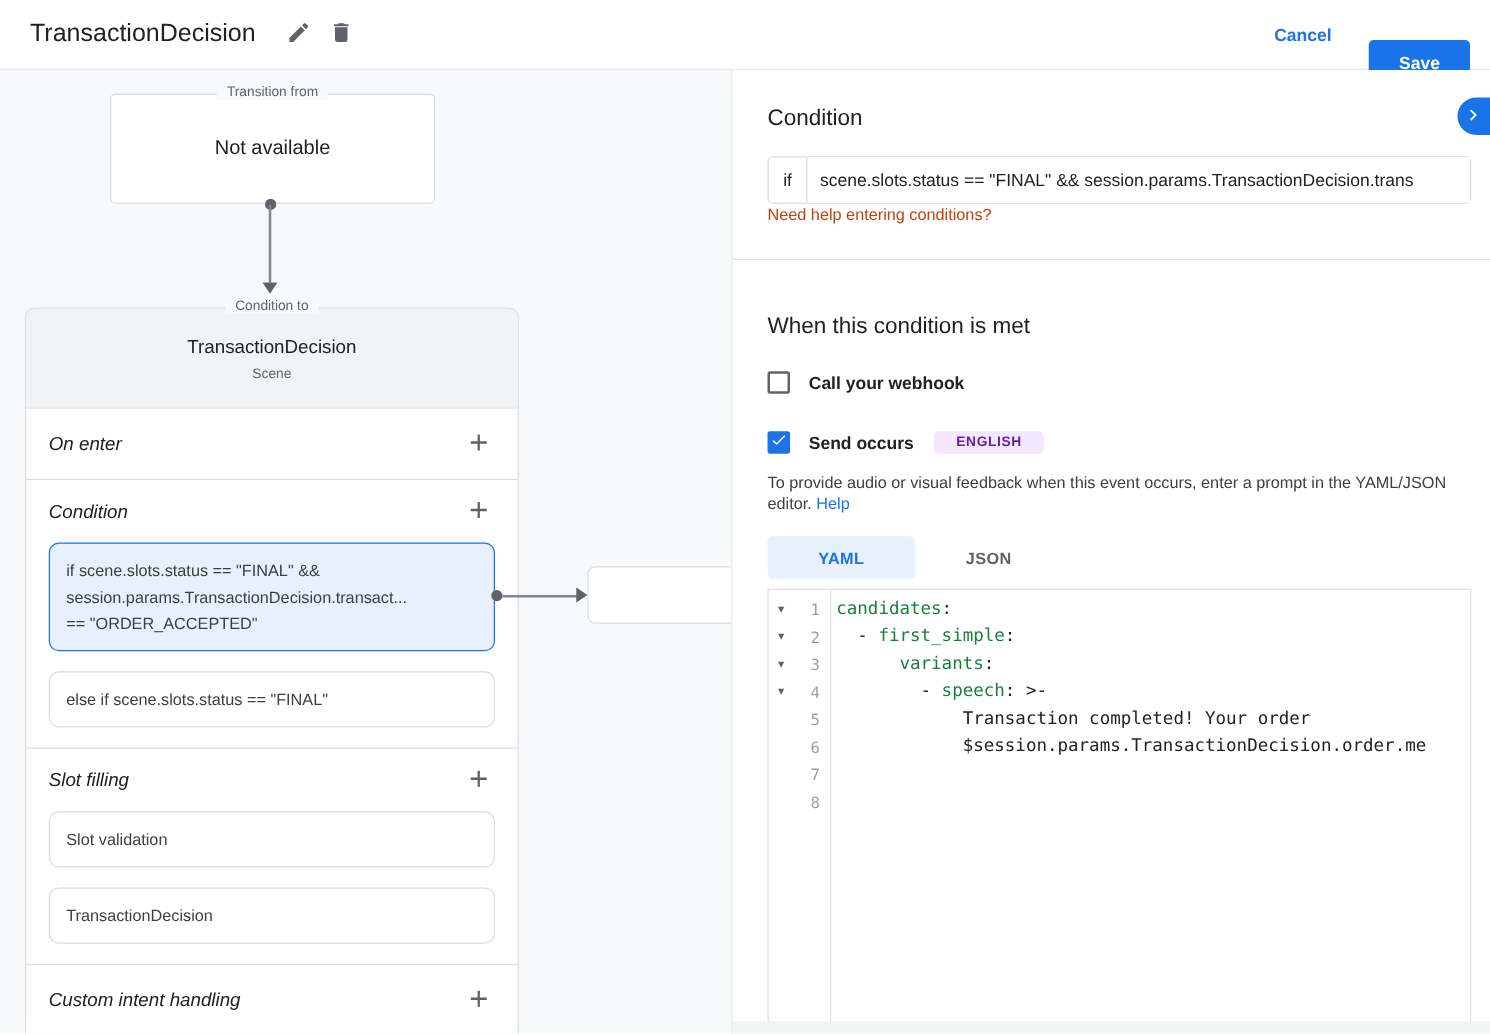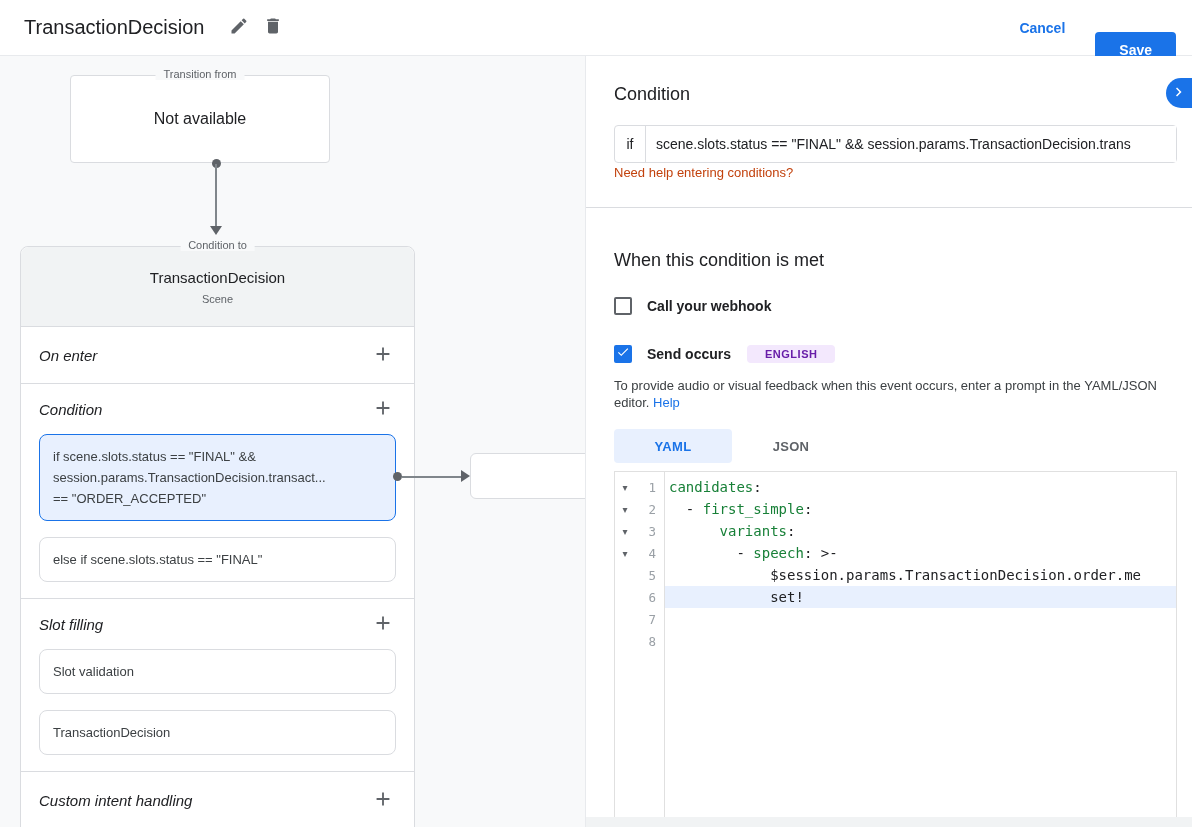--- a/index.html
+++ b/index.html
@@ -21,21 +21,21 @@
 
   
   .content { display:flex; height:771px; }
   .diagram { width:585px; flex:none; position:relative; background:#f8f9fa; overflow:hidden; }
   .panel { flex:1; position:relative; background:#fff; border-left:1px solid #e8eaed;
     padding:0 15px 0 28px; overflow:hidden; }
 
   
   .box-label { position:absolute; top:-8px; left:50%; transform:translateX(-50%);
     font-size:11px; color:#5f6368; background:#f8f9fa; padding:0 8px; white-space:nowrap; }
-  .tfrom { position:absolute; left:70px; top:19px; width:260px; height:88px;
+  .tfrom { position:absolute; left:88px; top:19px; width:260px; height:88px;
     background:#fff; border:1px solid #dadce0; border-radius:4px;
     display:flex; align-items:center; justify-content:center; }
   .tfrom-content { font-size:16px; color:#202124; }
 
   .conn-dot { position:absolute; width:9px; height:9px; border-radius:50%; background:#5f6368; }
   .conn-vline { position:absolute; width:2px; background:#80868b; }
   .conn-hline { position:absolute; height:2px; background:#80868b; }
   .arrow-down { position:absolute; width:0; height:0;
     border-left:6px solid transparent; border-right:6px solid transparent; border-top:9px solid #5f6368; }
   .arrow-right { position:absolute; width:0; height:0;
@@ -306,21 +306,21 @@
           <div class="gutter-row">
             <span class="fold"></span>
             <span class="lnum">8</span>
           </div>
         </div>
       <div class="code">
           <div class="code-row"><span class="tok-key">candidates</span><span>:</span></div>
           <div class="code-row"><span>  - </span><span class="tok-key">first_simple</span><span>:</span></div>
           <div class="code-row"><span>      </span><span class="tok-key">variants</span><span>:</span></div>
           <div class="code-row"><span>        - </span><span class="tok-key">speech</span><span>: &gt;-</span></div>
+          <div class="code-row"><span>            Transaction completed! Your order</span></div>
           <div class="code-row"><span>            $session.params.TransactionDecision.order.me</span></div>
-          <div class="code-row hl"><span>            set!</span></div>
           <div class="code-row"></div>
         </div>
     </div>
 
     <div class="hscroll"></div>
   </aside>
 </div>
 
 </body></html>

